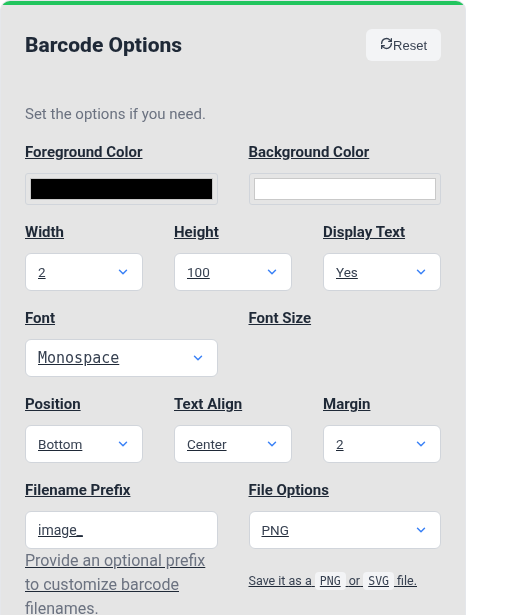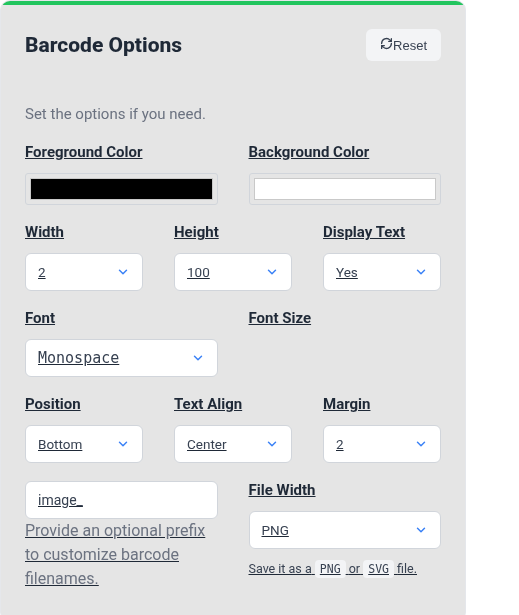--- a/index.html
+++ b/index.html
@@ -101,21 +101,21 @@
   .help {
     font-size: 16px;
     color: #6b7280;
     margin-top: 0;
     line-height: 1.5;
   }
   .mono { font-family: ui-monospace, SFMono-Regular, Menlo, monospace; font-size: 15px; }
   .format-note {
     font-size: 12.5px;
     color: #374151;
-    margin-top: 12px;
+    margin-top: 24px;
   }
   .code-chip {
     background: #f3f4f6;
     border-radius: 4px;
     padding: 2px 5px;
     font-size: 11.5px;
     font-family: ui-monospace, Menlo, monospace;
     color: #374151;
   }
   .section { margin-bottom: 18px; }
@@ -228,27 +228,28 @@
           <span class="val">2</span>
           <svg class="chevron" viewBox="0 0 24 24" fill="none" stroke="currentColor" stroke-width="2.5" stroke-linecap="round" stroke-linejoin="round">
               <polyline points="6 9 12 15 18 9"></polyline>
             </svg>
         </div>
       </div>
     </div>
 
     <div class="grid row-2">
       <div class="field">
+        <div class="label">Filename Prefix</div>
         <div class="text-input">
           <input type="text" value="image_" style="">
         </div>
         <div class="help">Provide an optional prefix to customize barcode filenames.</div>
       </div>
       <div class="field">
-        <div class="label">File Width</div>
+        <div class="label">File Options</div>
         <div class="select">
           <span class="val">PNG</span>
           <svg class="chevron" viewBox="0 0 24 24" fill="none" stroke="currentColor" stroke-width="2.5" stroke-linecap="round" stroke-linejoin="round">
               <polyline points="6 9 12 15 18 9"></polyline>
             </svg>
         </div>
         <div class="format-note">
           <span>Save it as a</span>
           <span class="code-chip">PNG</span>
           <span>or</span>

